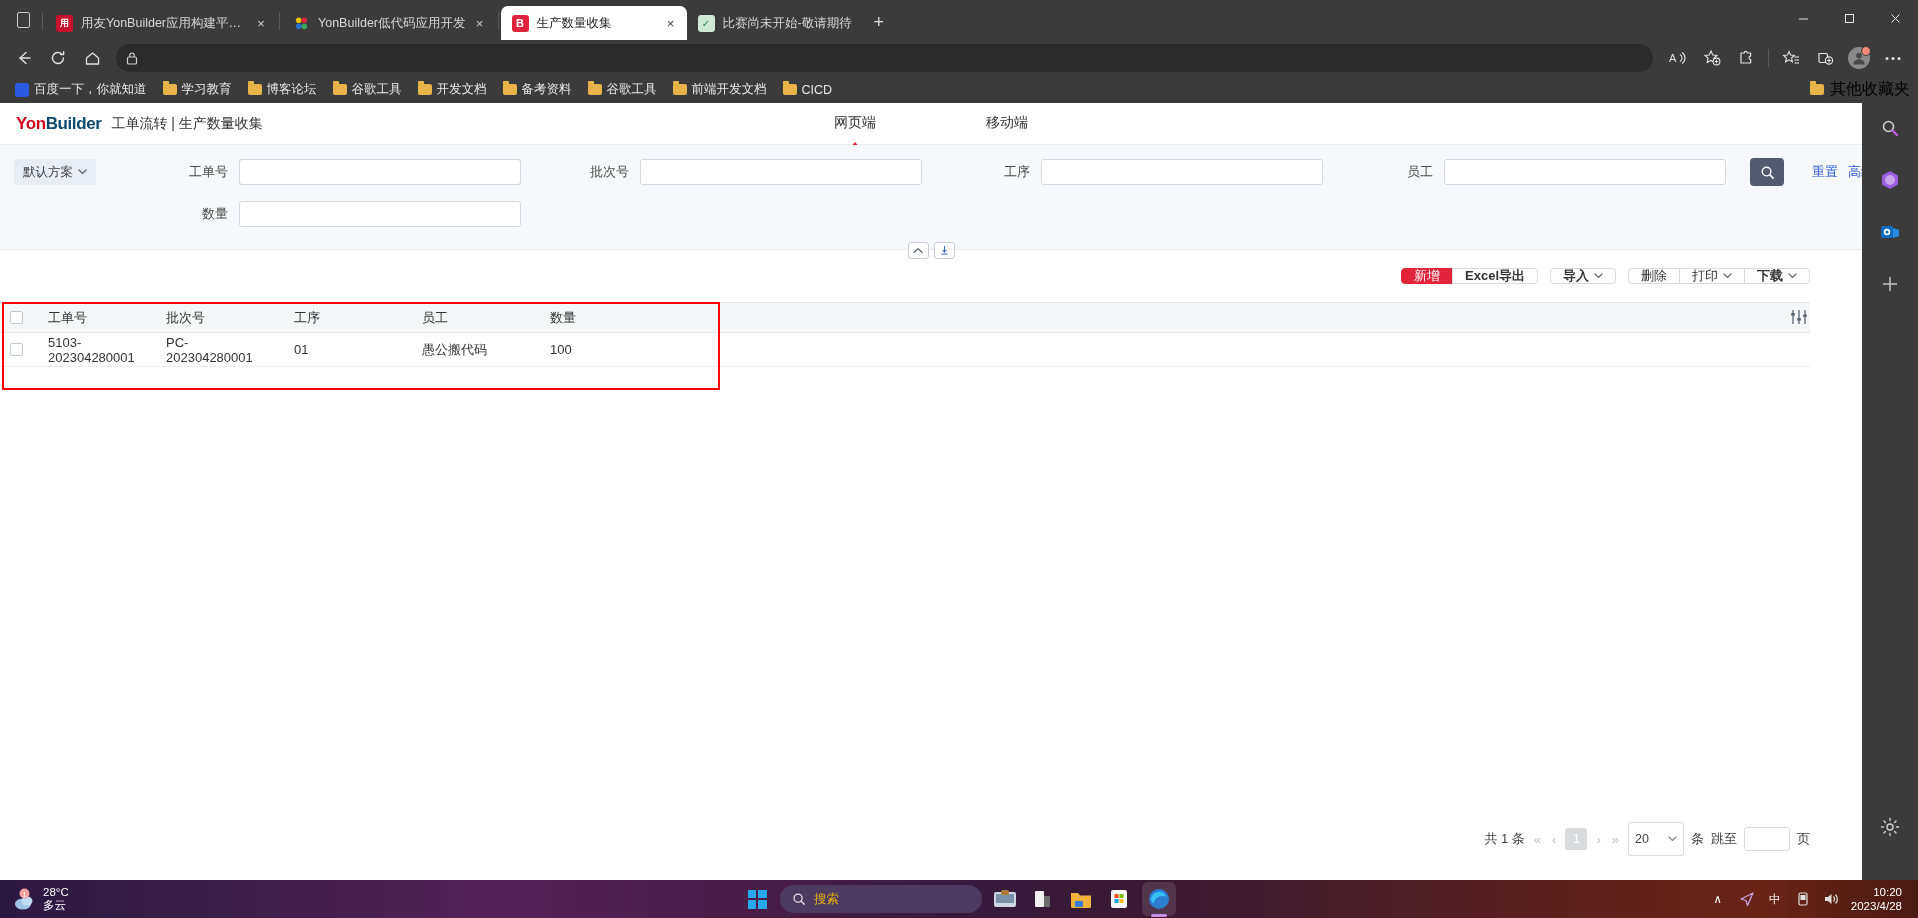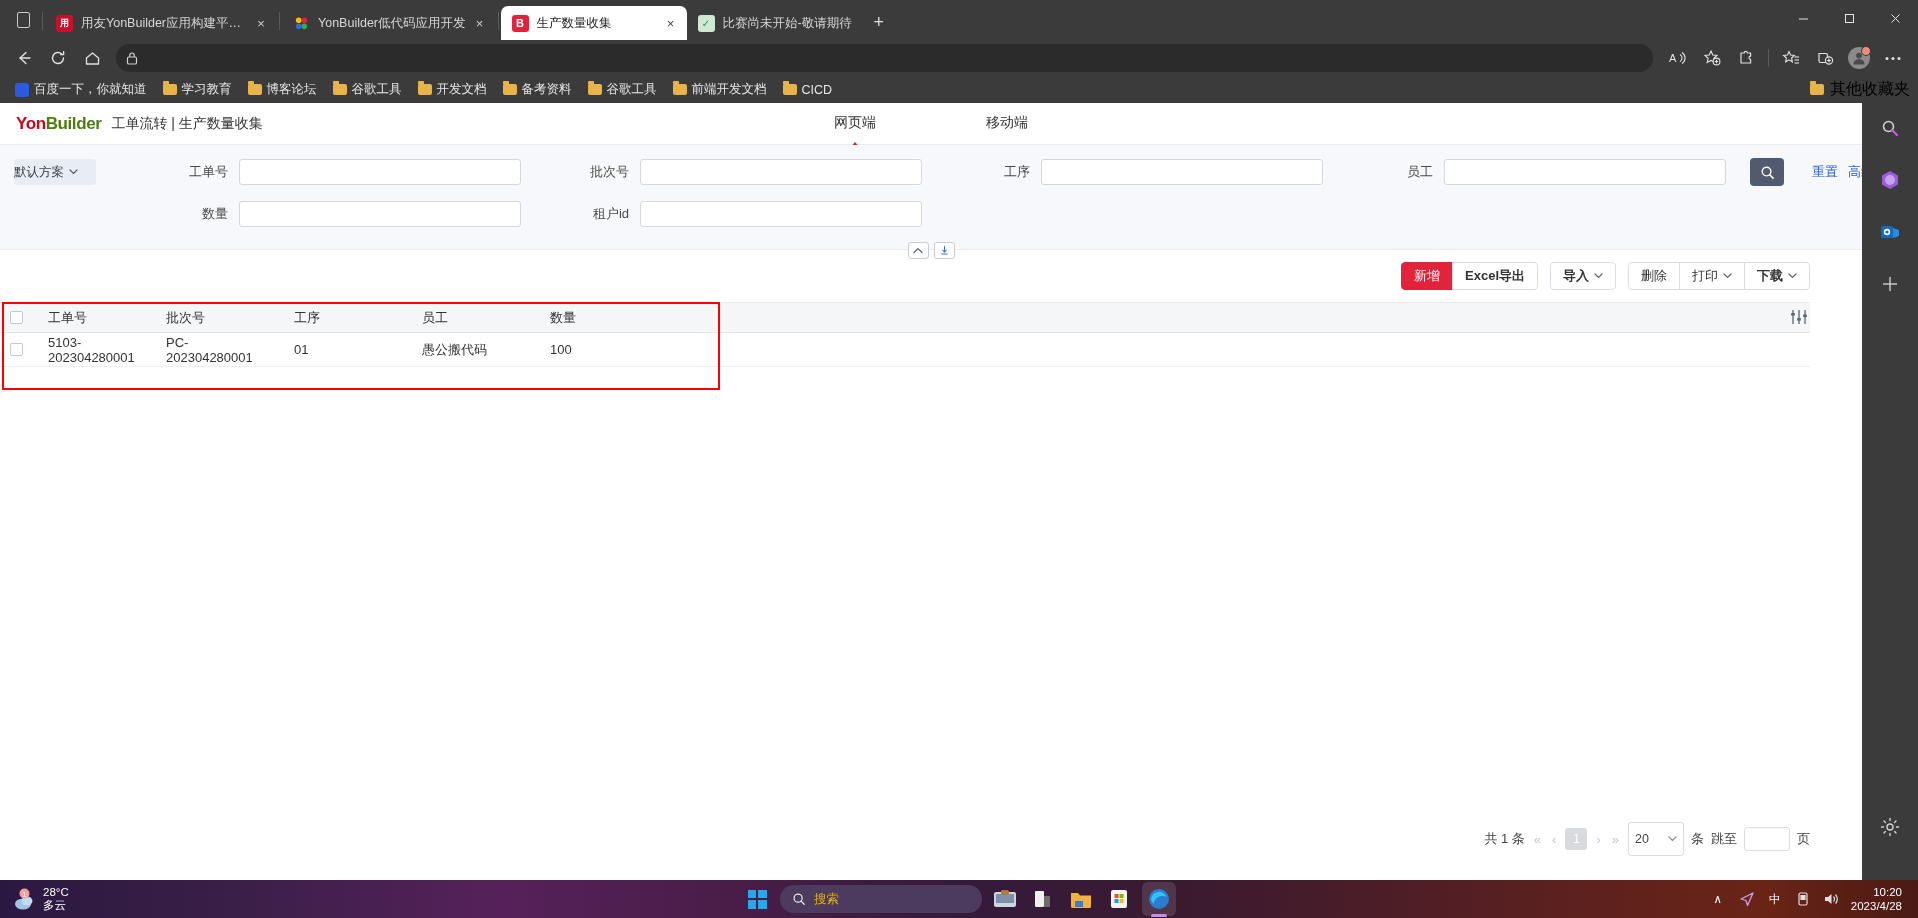--- a/index.html
+++ b/index.html
@@ -60,47 +60,47 @@
   
   .viewport { position:absolute; left:0; top:103px; width:1862px; height:777px; background:#fff; overflow:hidden; }
   .edge-sidebar { position:absolute; right:0; top:103px; width:56px; height:777px; background:#3b3b3b;
                   display:flex; flex-direction:column; align-items:center; padding-top:12px; gap:26px;}
   .side-ic { width:26px; height:26px; display:flex; align-items:center; justify-content:center; }
 
   
   .apphdr { height:42px; display:flex; align-items:center; padding:0 16px; background:#fff; position:relative;
             border-bottom:1px solid #ececec;}
   .logo { font-size:17px; font-weight:bold; letter-spacing:-0.4px; }
-  .logo .y { color:#d0021b; } .logo .b { color:#4d7c0f; }
+  .logo .y { color:#d0021b; } .logo .b { color:#0c4a6e; }
   .crumb { margin-left:10px; font-size:14px; color:#333; }
   .seg { position:absolute; left:0; right:0; top:0; height:42px; display:flex; justify-content:center; gap:110px; align-items:center; pointer-events:none;}
   .segitem { font-size:14px; color:#333; position:relative; padding-bottom:2px; pointer-events:auto;}
   .segitem.active::after { content:""; position:absolute; left:50%; transform:translateX(-50%); bottom:-15px;
       width:0; height:0; border-left:6px solid transparent; border-right:6px solid transparent; border-bottom:7px solid #e1243b;}
 
   
   .searchwrap { background:#f7f8fb; border-bottom:1px solid #e9ebf0; padding:10px 0 4px 0; position:relative; }
   .srow { display:flex; align-items:center; height:34px; margin-bottom:8px; }
   .scheme { margin-left:14px; width:82px; height:26px; background:#e8edf5; border-radius:3px; display:flex;
-            align-items:center; justify-content:flex-start; gap:5px; font-size:12.5px; color:#3c4148; flex:none;}
+            align-items:center; justify-content:center; gap:5px; font-size:12.5px; color:#3c4148; flex:none;}
   .fld { display:flex; align-items:center; flex:none; }
   .fld .lbl { font-size:13px; color:#4a4a4a; text-align:right; margin-right:11px; }
   .fld input { height:26px; border:1px solid #d4d7de; border-radius:3px; background:#fff; font-size:13px;
                padding:0 8px; outline:none; color:#333; font-family:inherit;}
   .srchbtn { width:34px; height:28px; background:#515a6e; border-radius:4px; display:flex; align-items:center;
              justify-content:center; color:#fff; flex:none;}
   .lnk { color:#2a5bd7; font-size:13px; margin-left:28px; white-space:nowrap;}
   .collapse { position:absolute; left:0; right:0; bottom:-10px; display:flex; justify-content:center; gap:5px; }
   .cbtn { width:21px; height:17px; border:1px solid #c7ccd6; border-radius:3px; background:#fff;
           display:flex; align-items:center; justify-content:center; }
 
   
   .toolbar { height:52px; display:flex; align-items:center; justify-content:flex-end; padding-right:52px; background:#fff;}
   .btngrp { display:flex; margin-left:12px; }
-  .btn { height:28px; padding:0 12px; border:1px solid #d9dce2; background:#fff; color:#333; font-size:13px;
+  .btn { height:16px; padding:0 12px; border:1px solid #d9dce2; background:#fff; color:#333; font-size:13px;
          display:flex; align-items:center; gap:5px; margin-left:-1px; font-family:inherit;}
   .btngrp .btn:first-child { border-radius:4px 0 0 4px; margin-left:0;}
   .btngrp .btn:last-child { border-radius:0 4px 4px 0;font-weight:bold;}
   .btngrp .btn:only-child { border-radius:4px;}
   .btn.primary { background:#e1243b; border-color:#e1243b; color:#fff; }
 
   
   .tablearea { position:relative; }
   .redbox { position:absolute; left:2px; top:0px; width:718px; height:88px; border:2px solid #f00; pointer-events:none; z-index:5;}
   table.grid { width:1810px; border-collapse:collapse; table-layout:fixed; }
@@ -379,24 +379,20 @@
           <svg width="9" height="6" viewBox="0 0 9 6">
               <path d="M1 1 L4.5 4.5 L8 1" fill="none" stroke="#2a5bd7" stroke-width="1.2" stroke-linecap="round"></path>
             </svg>
         </div>
       </div>
 
       <div class="srow" style="margin-bottom:14px;">
         <div style="width:82px;margin-left:14px;flex:none;"></div>
         <div class="fld" style="margin-left:80px;">
           <span class="lbl" style="width:52px;">数量</span>
-          <input style="width: 282px;" value="">
-        </div>
-        <div class="fld" style="margin-left:56px;">
-          <span class="lbl" style="width:52px;">租户id</span>
           <input style="width: 282px;" value="">
         </div>
       </div>
 
       <div class="collapse">
         <div class="cbtn">
           <svg width="10" height="7" viewBox="0 0 10 7">
               <path d="M1 5.5 L5 1.6 L9 5.5" fill="none" stroke="#55606e" stroke-width="1.2" stroke-linecap="round" stroke-linejoin="round"></path>
             </svg>
         </div>

